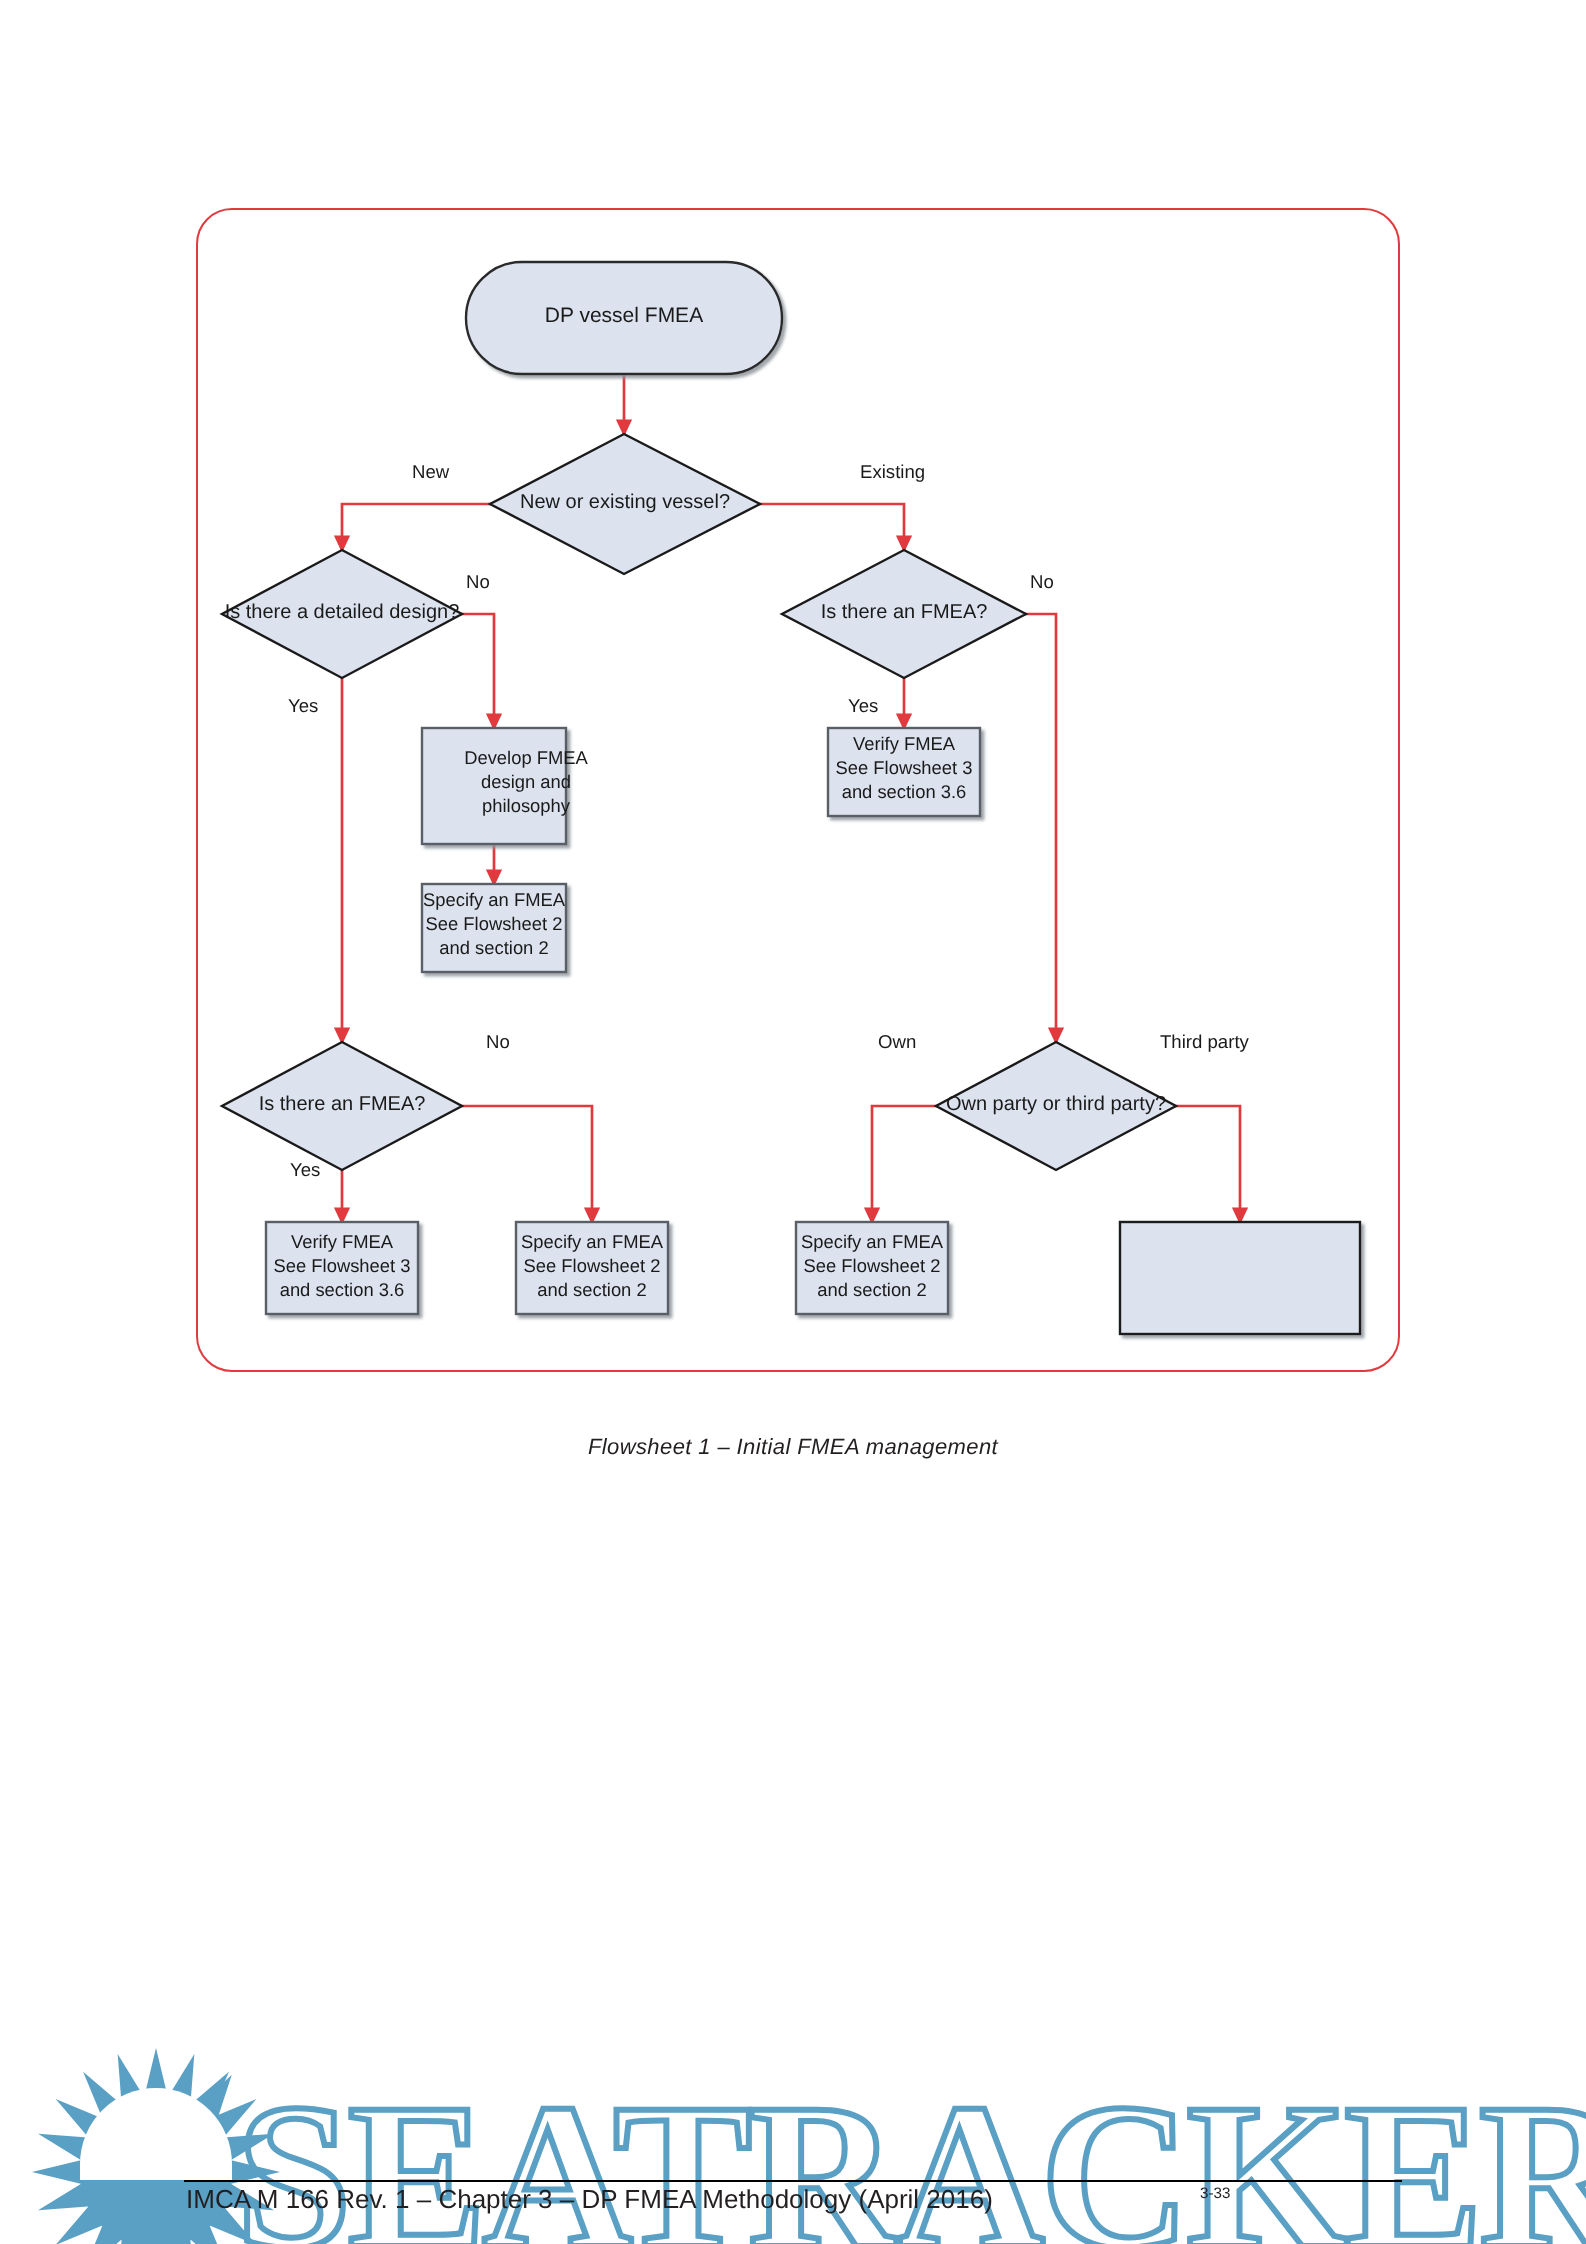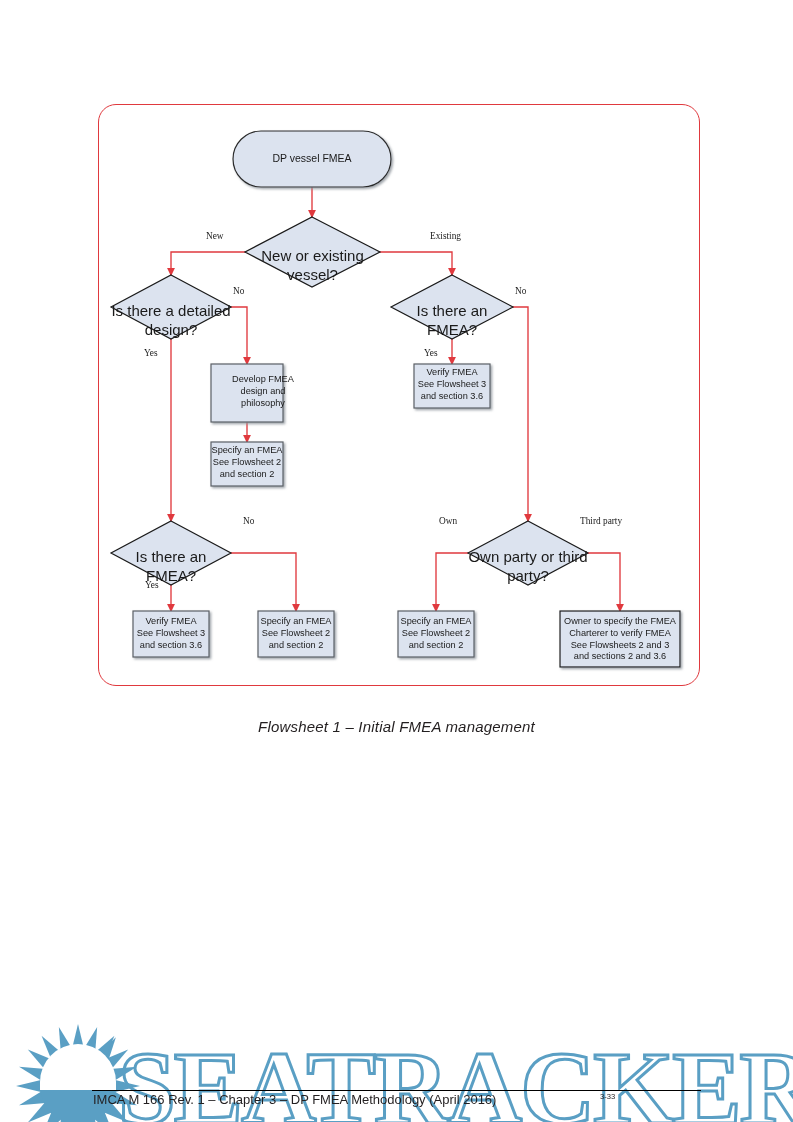--- a/index.html
+++ b/index.html
@@ -49,41 +49,40 @@
   
   .node-text {
     position: absolute;
     text-align: center;
     color: #1a1a1a;
     line-height: 1.28;
     pointer-events: none;
     white-space: pre-line;
   }
   .terminator-text { font-size: 10.5px; }
-  .decision-text   { font-size: 15px; }
+  .decision-text   { font-size: 10px; }
   .process-text    { font-size: 9.2px; }
 
   .edge-label {
     position: absolute;
     font-size: 9.3px;
     color: #1a1a1a;
     white-space: nowrap;
-    font-family: Liberation Serif, serif;
   }
 
   
   .caption {
     position: absolute;
     left: 0;
     top: 690px;
     width: 793px;
     text-align: center;
     font-family: "Liberation Sans", sans-serif;
     font-style: italic;
-    font-size: 15px;
+    font-size: 11px;
     color: #231f20;
     letter-spacing: 0.2px;
   }
 
   
   .footer-rule {
     position: absolute;
     left: 92px;
     top: 1062px;
     width: 609px;
@@ -221,24 +220,20 @@
 and section 3.6</div>
 
   <div class="node-text process-text" style="left:256px; top:588px; width:80px;">Specify an FMEA
 See Flowsheet 2
 and section 2</div>
 
   <div class="node-text process-text" style="left:396px; top:588px; width:80px;">Specify an FMEA
 See Flowsheet 2
 and section 2</div>
 
-  <div class="node-text process-text" style="left:558px; top:588px; width:124px;">Owner to specify the FMEA
-Charterer to verify FMEA
-See Flowsheets 2 and 3
-and sections 2 and 3.6</div>
 
   <div class="edge-label" style="left:206px; top:203px;">New</div>
   <div class="edge-label" style="left:390px; top:203px;padding-left:40px;">Existing</div>
   <div class="edge-label" style="left:233px; top:258px;">No</div>
   <div class="edge-label" style="left:144px; top:320px;">Yes</div>
   <div class="edge-label" style="left:515px; top:258px;">No</div>
   <div class="edge-label" style="left:424px; top:320px;">Yes</div>
   <div class="edge-label" style="left:243px; top:488px;">No</div>
   <div class="edge-label" style="left:145px; top:552px;">Yes</div>
   <div class="edge-label" style="left:439px; top:488px;">Own</div>

